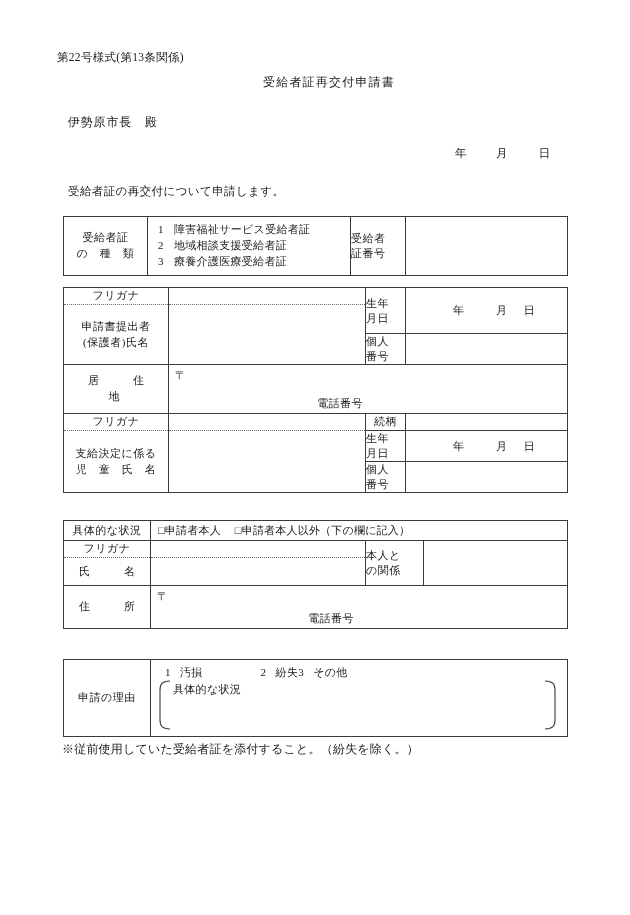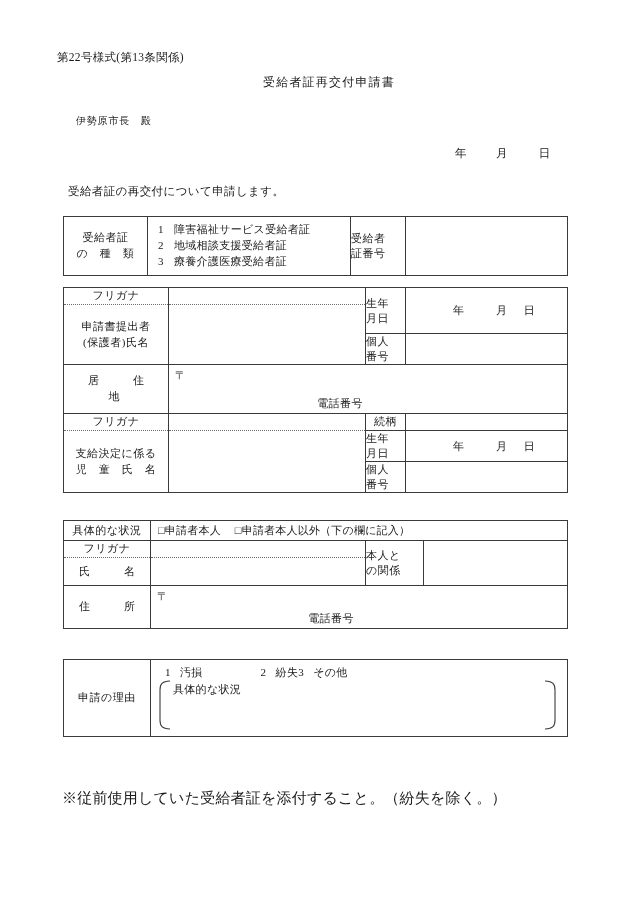--- a/index.html
+++ b/index.html
@@ -36,23 +36,23 @@
     top: 74px;
     width: 630px;
     text-align: center;
     font-size: 12px;
     letter-spacing: 1.2px;
     padding-left: 28px;
     box-sizing: border-box;
   }
   .addressee {
     position: absolute;
-    left: 76px;
+    left: 68px;
     top: 114px;
-    font-size: 10px;
+    font-size: 12px;
     letter-spacing: 0.8px;
     white-space: nowrap;
   }
   .date-line {
     position: absolute;
     left: 455px;
     top: 146px;
     font-size: 11.5px;
     white-space: nowrap;
   }
@@ -64,24 +64,23 @@
     left: 68px;
     top: 184px;
     font-size: 11.5px;
     letter-spacing: 0.4px;
     white-space: nowrap;
   }
   .footnote {
     position: absolute;
     left: 62px;
     top: 741px;
-    font-size: 15px;
+    font-size: 12px;
     letter-spacing: 0.2px;
     white-space: nowrap;
-    margin-top: 48px;
   }
 
   
   .tbl {
     position: absolute;
     border-collapse: collapse;
     table-layout: fixed;
     font-size: 11px;
   }
   .tbl td {

